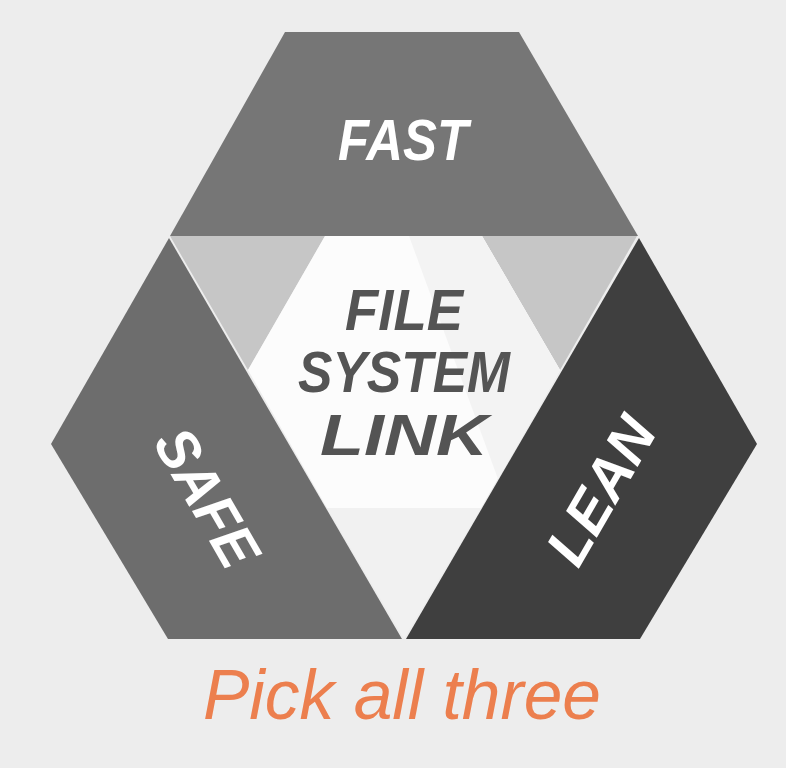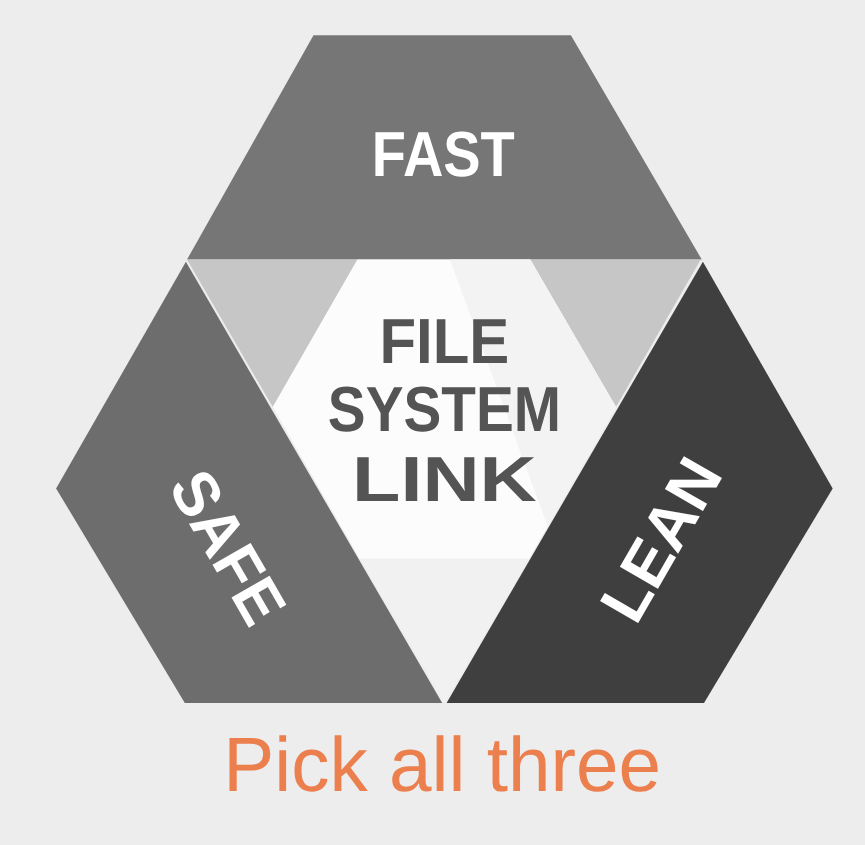--- a/index.html
+++ b/index.html
@@ -7,20 +7,21 @@
     padding: 0;
     width: 786px;
     height: 768px;
     overflow: hidden;
     background: #ededed;
   }
   .stage {
     width: 786px;
     height: 768px;
     position: relative;
+    font-style: italic;
   }
   svg {
     display: block;
   }
   .seg-label {
     font-family: "Liberation Sans", sans-serif;
     font-weight: 700;
     font-size: 58px;
   }
   .center-label {

